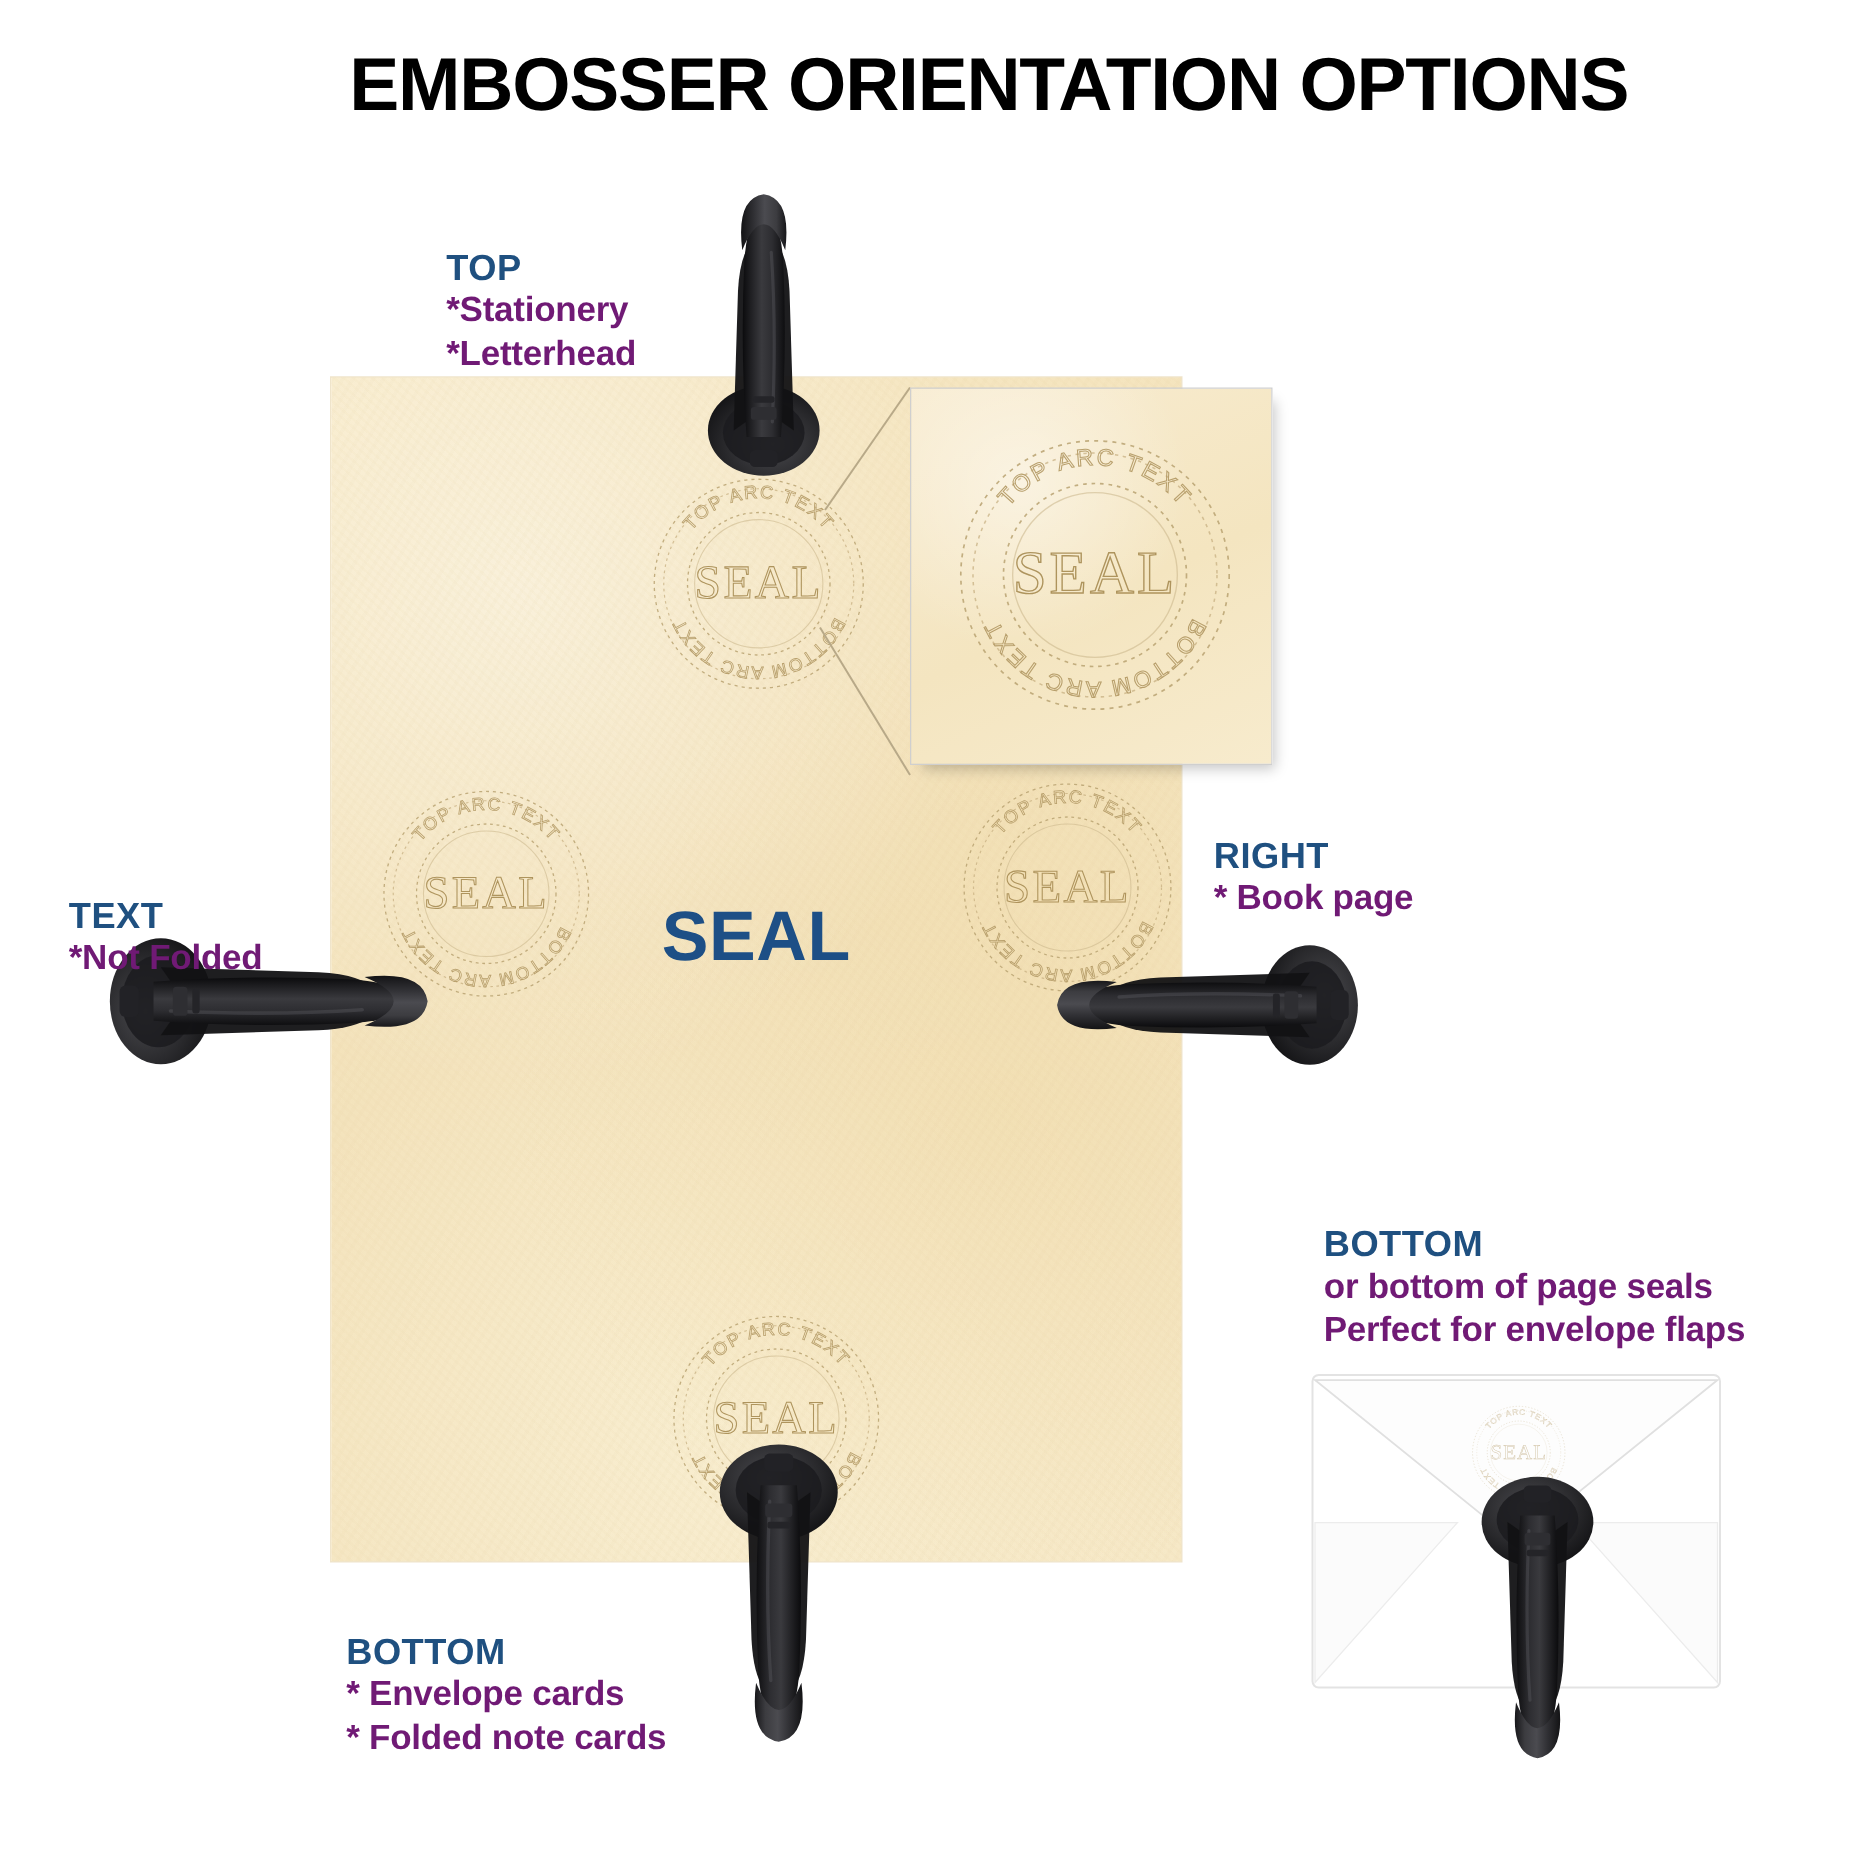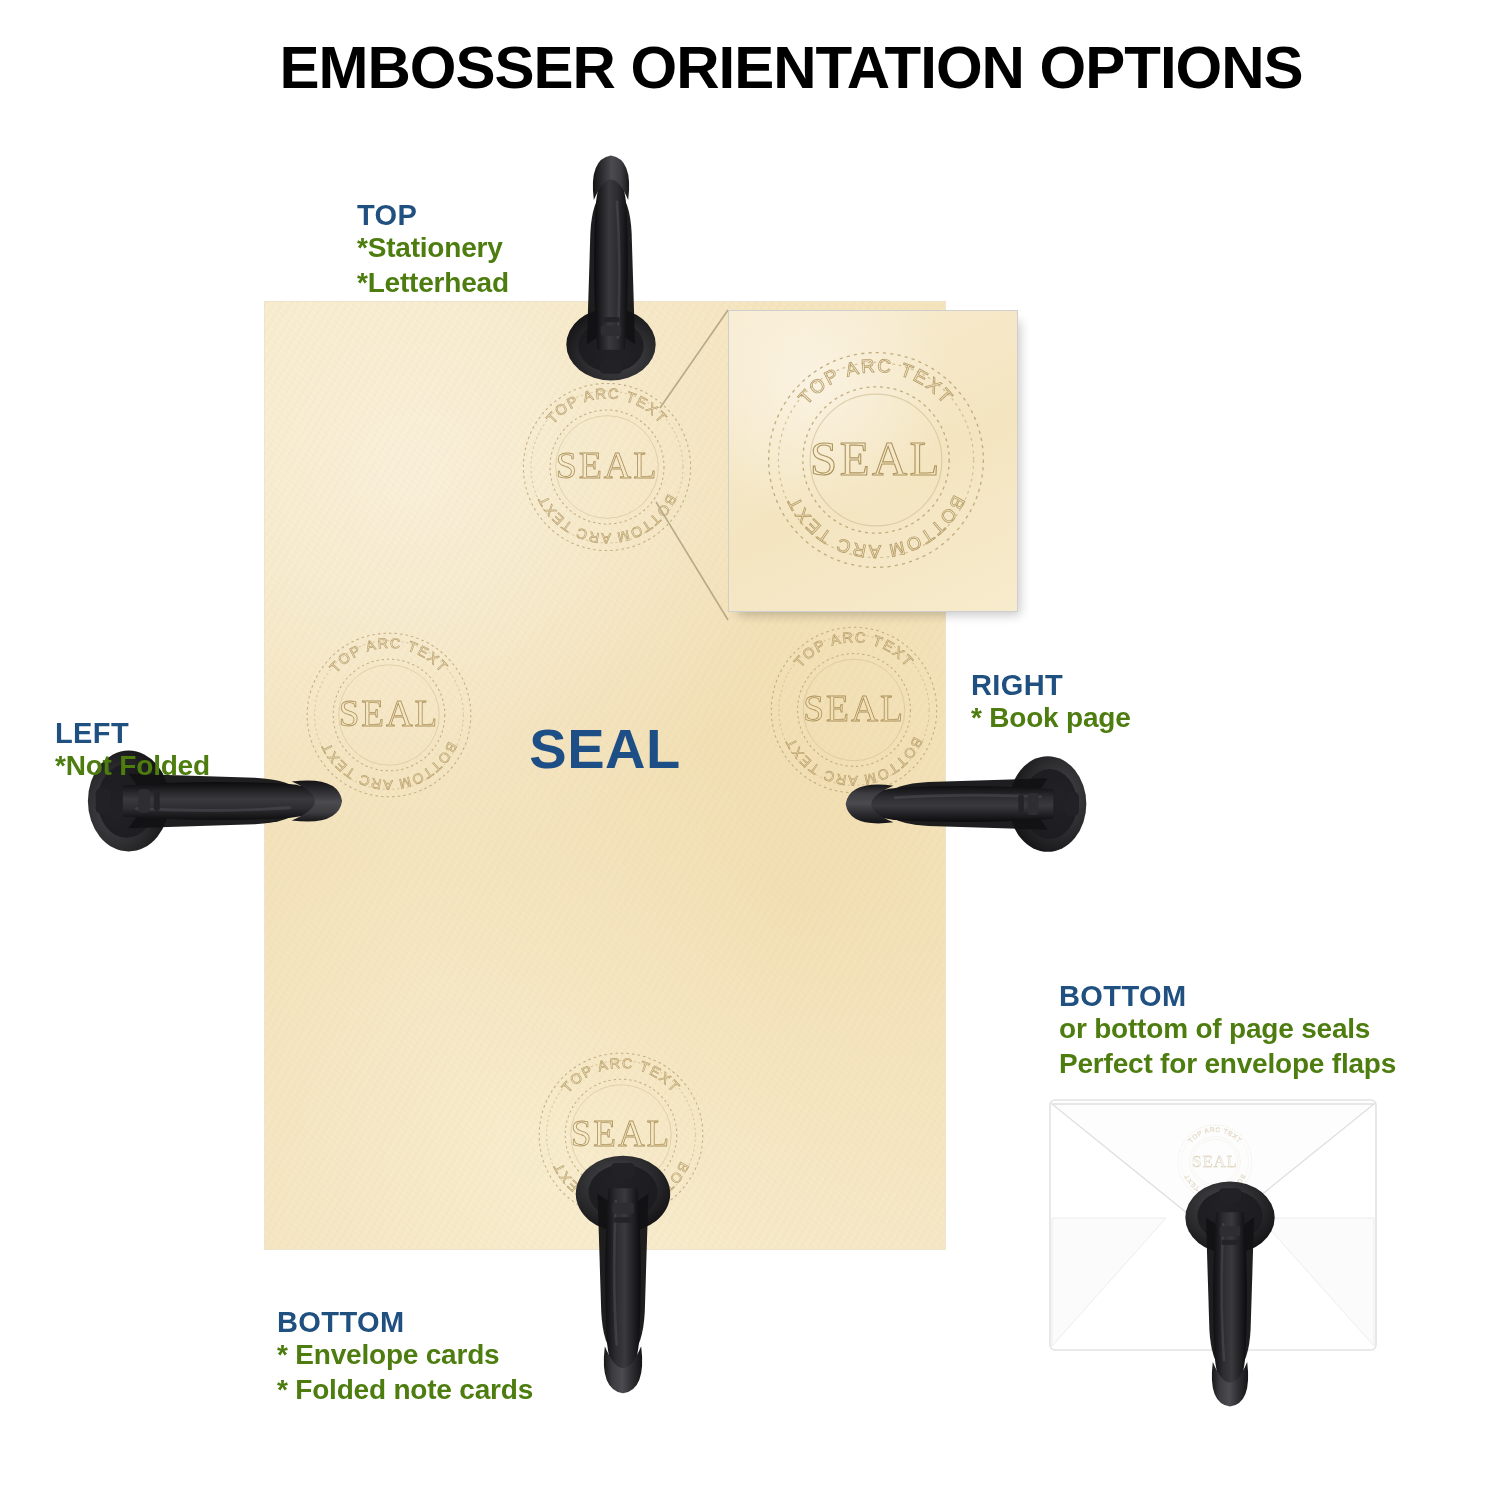--- a/index.html
+++ b/index.html
@@ -54,21 +54,21 @@
   .envelope{position:absolute;left:1048px;top:1098px;width:330px;height:255px;}
   .envelope svg{display:block;width:100%;height:100%;}
 
   
   .label{position:absolute;margin-top:21px;}
   .label .hd{
     color:#1f5080;font-weight:bold;font-size:29px;line-height:1.12;
     letter-spacing:.4px;
   }
   .label .ln{
-    color:#4d7c0f;font-weight:bold;font-size:28px;line-height:1.24;
+    color:#701a75;font-weight:bold;font-size:28px;line-height:1.24;
     letter-spacing:-.2px;white-space:nowrap;
   }
 
   .lbl-top{left:357px;top:178px;}
   .lbl-left{left:55px;top:696px;}
   .lbl-right{left:971px;top:648px;}
   .lbl-bottom-left{left:277px;top:1285px;}
   .lbl-bottom-right{left:1059px;top:959px;}
 
   
@@ -238,21 +238,21 @@
     </svg>
 </div>
 
 <div class="label lbl-top">
   <div class="hd">TOP</div>
   <div class="ln">*Stationery</div>
   <div class="ln">*Letterhead</div>
 </div>
 
 <div class="label lbl-left">
-  <div class="hd">LEFT</div>
+  <div class="hd">TEXT</div>
   <div class="ln">*Not Folded</div>
 </div>
 
 <div class="label lbl-right">
   <div class="hd">RIGHT</div>
   <div class="ln">* Book page</div>
 </div>
 
 <div class="label lbl-bottom-left">
   <div class="hd">BOTTOM</div>

